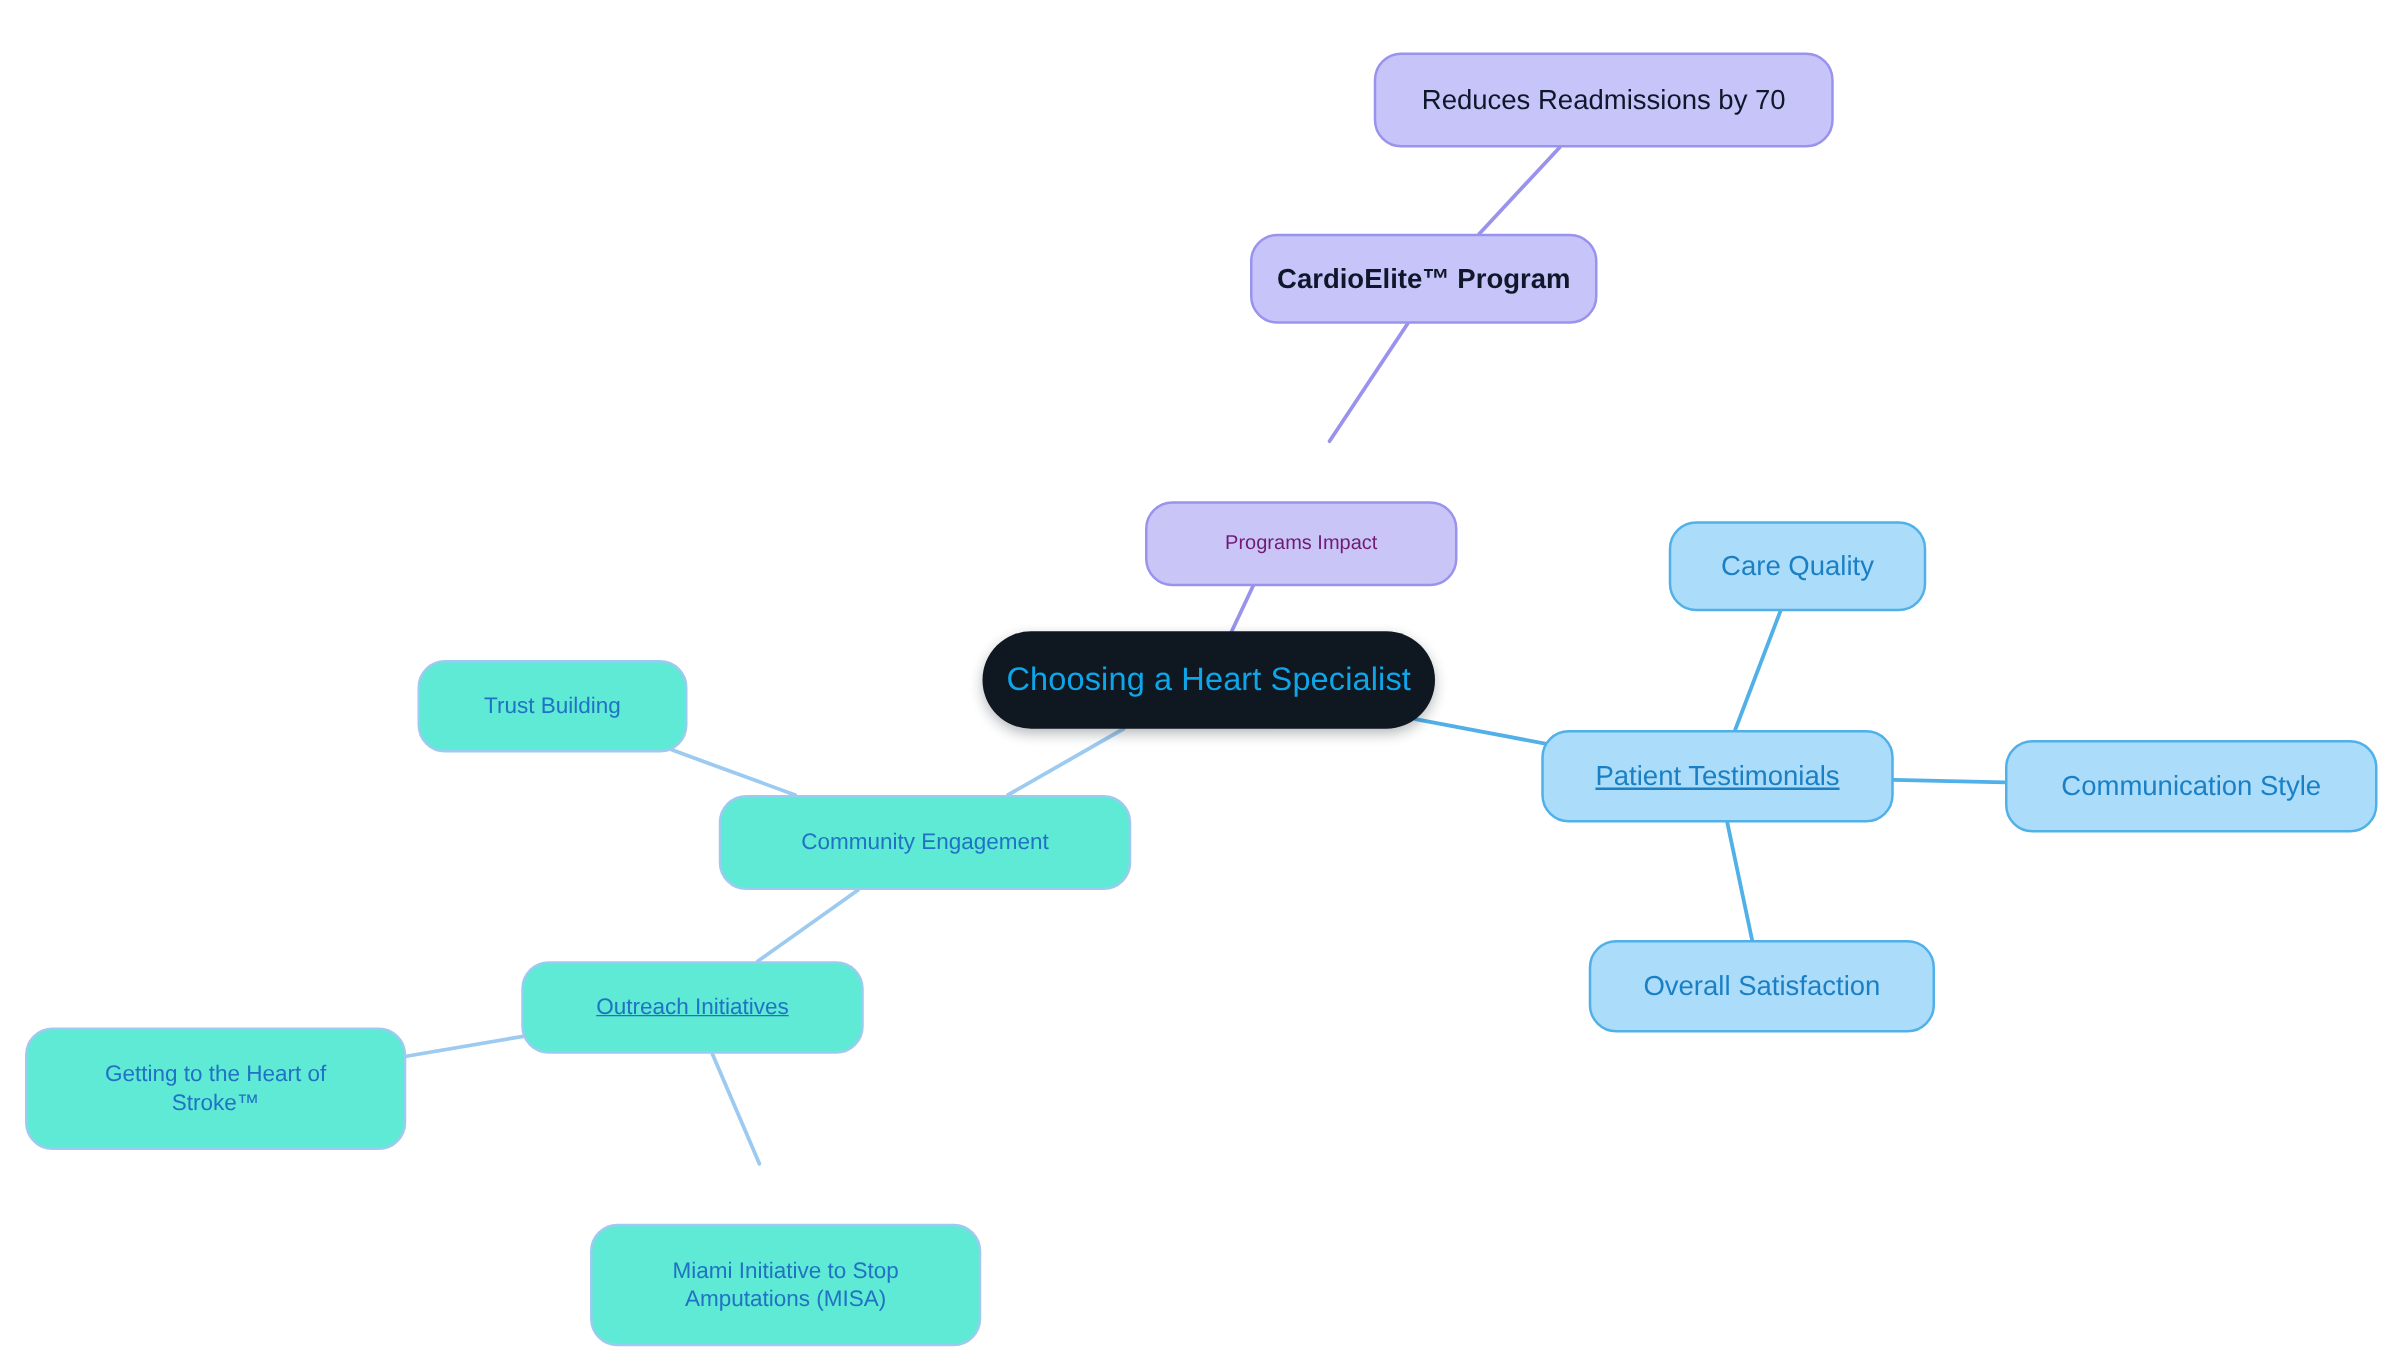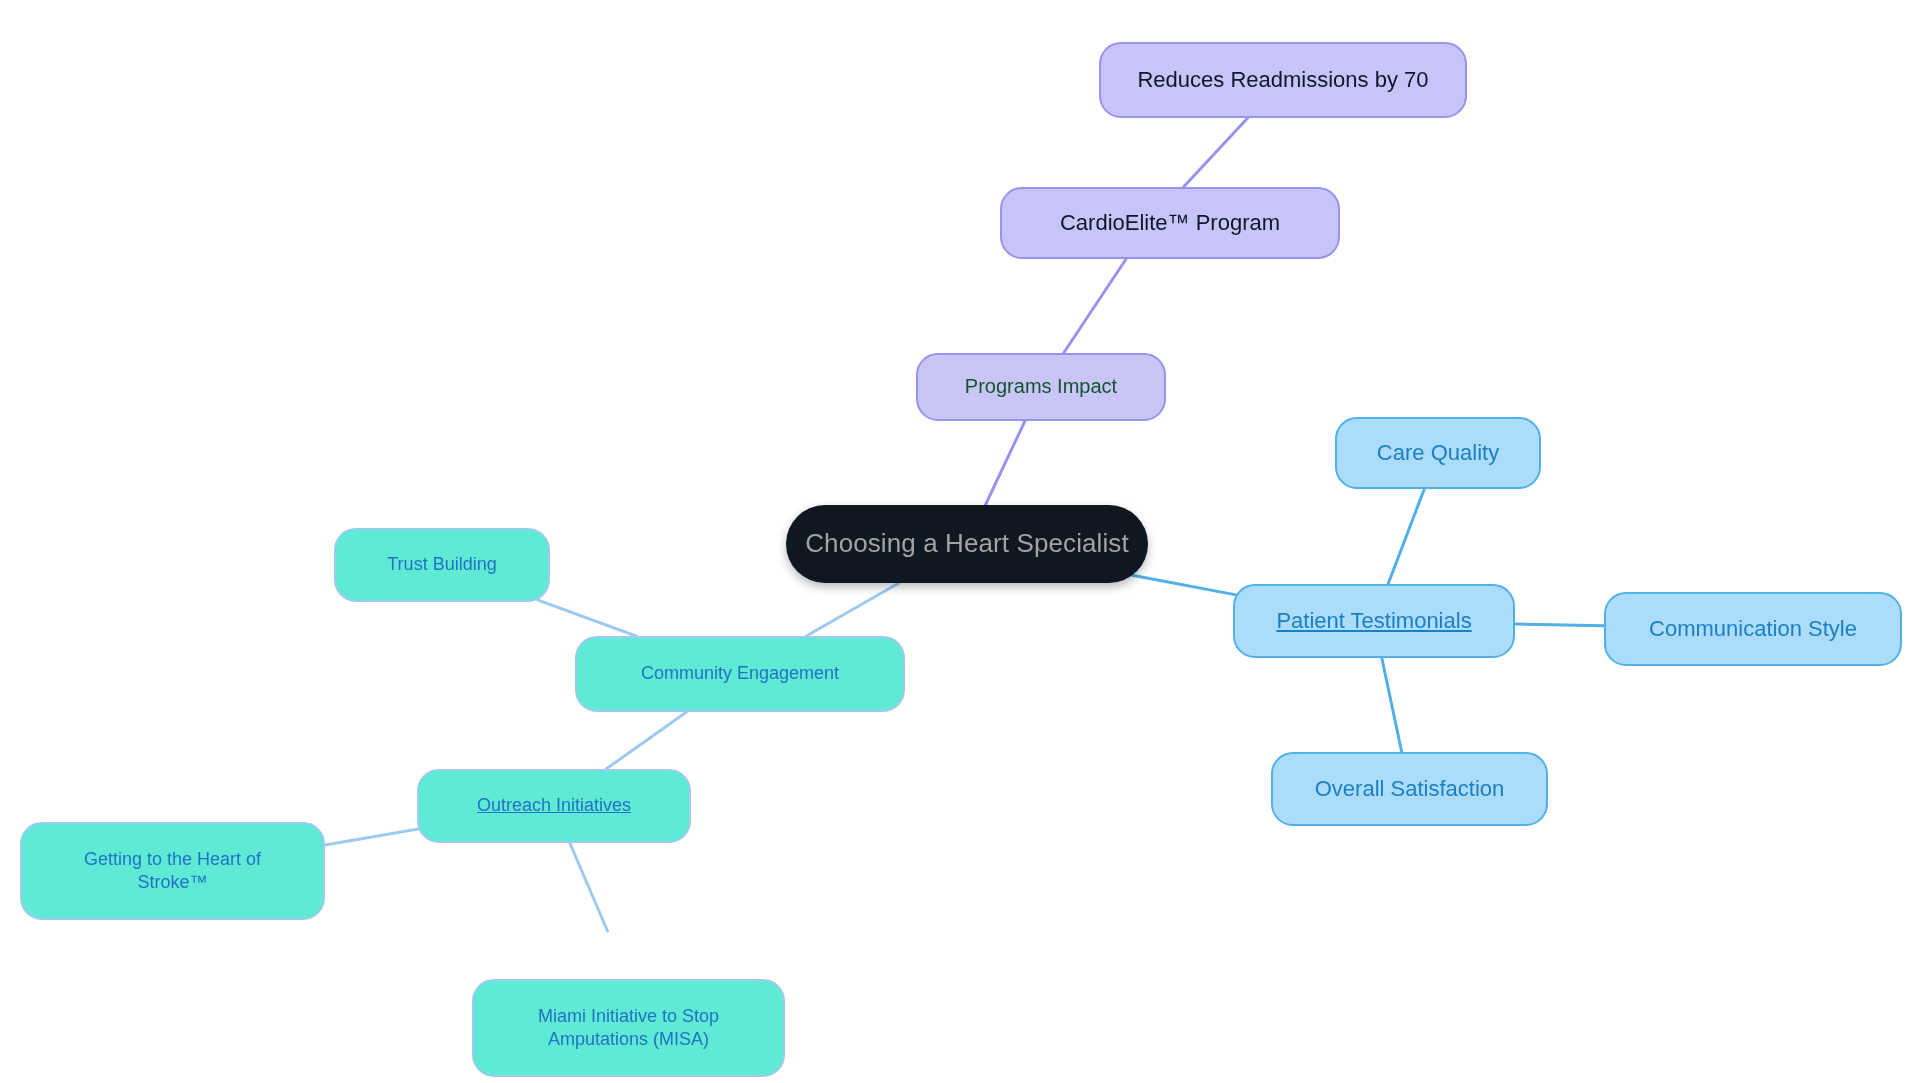--- a/index.html
+++ b/index.html
@@ -32,37 +32,38 @@
     display: flex;
     align-items: center;
     justify-content: center;
     text-align: center;
     line-height: 1.28;
     white-space: pre-line;
     z-index: 2;
   }
   .node-root {
     background: #0f1720;
-    color: #a3a3a3;
+    color: #0ea5e9;
     border: none;
     border-radius: 999px;
     font-size: 26px;
     letter-spacing: 0.1px;
     box-shadow: 0 4px 10px rgba(15,23,32,0.30);
   }
   .node-branch {
     border-style: solid;
     border-width: 2px;
     border-radius: 22px;
   }
   .node-purple-mid {
     background: #c9c6f7;
     border-color: #9a93ee;
-    color: #14532d;
-    font-size: 20px;
+    color: #701a75;
+    font-size: 16px;
+    margin-top: 48px;
   }
   .node-purple-leaf {
     background: #c6c4f8;
     border-color: #9a93ee;
     color: #0f172a;
     font-size: 22px;
   }
   .node-blue-strong {
     background: #abddfb;
     border-color: #51b0e8;
@@ -90,21 +91,21 @@
       <line x1="1381.82" y1="658.00" x2="1401.68" y2="752.00" stroke="#51b0e8" stroke-width="3" stroke-linecap="round"></line>
       <line x1="898.90" y1="583.00" x2="806.35" y2="636.00" stroke="#9dcaf0" stroke-width="3" stroke-linecap="round"></line>
       <line x1="636.11" y1="636.00" x2="537.40" y2="599.89" stroke="#9dcaf0" stroke-width="3" stroke-linecap="round"></line>
       <line x1="686.45" y1="712.00" x2="606.14" y2="769.00" stroke="#9dcaf0" stroke-width="3" stroke-linecap="round"></line>
       <line x1="418.54" y1="829.08" x2="325.00" y2="845.02" stroke="#9dcaf0" stroke-width="3" stroke-linecap="round"></line>
       <line x1="569.84" y1="843.00" x2="607.52" y2="931.00" stroke="#9dcaf0" stroke-width="3" stroke-linecap="round"></line>
     </svg>
   <div id="node-layer">
       <div class="node node-root" style="left: 786px; top: 505px; width: 362px; height: 78px;"><span>Choosing a Heart Specialist</span></div>
       <div class="node node-branch node-purple-mid" style="left: 916px; top: 353px; width: 250px; height: 68px;"><span>Programs Impact</span></div>
-      <div class="node node-branch node-purple-leaf" style="left: 1000px; top: 187px; width: 340px; height: 72px;"><span>CardioElite™ Program</span></div>
+      <div class="node node-branch node-purple-leaf" style="left: 1000px; top: 187px; width: 278px; height: 72px; font-weight: bold;"><span>CardioElite™ Program</span></div>
       <div class="node node-branch node-purple-leaf" style="left: 1099px; top: 42px; width: 368px; height: 76px;"><span>Reduces Readmissions by 70</span></div>
       <div class="node node-branch node-blue-strong" style="left: 1233px; top: 584px; width: 282px; height: 74px; text-decoration: underline;"><span>Patient Testimonials</span></div>
       <div class="node node-branch node-blue-strong" style="left: 1335px; top: 417px; width: 206px; height: 72px;"><span>Care Quality</span></div>
       <div class="node node-branch node-blue-strong" style="left: 1604px; top: 592px; width: 298px; height: 74px;"><span>Communication Style</span></div>
       <div class="node node-branch node-blue-strong" style="left: 1271px; top: 752px; width: 277px; height: 74px;"><span>Overall Satisfaction</span></div>
       <div class="node node-branch node-blue-soft" style="left: 575px; top: 636px; width: 330px; height: 76px;"><span>Community Engagement</span></div>
       <div class="node node-branch node-blue-soft" style="left: 334px; top: 528px; width: 216px; height: 74px;"><span>Trust Building</span></div>
       <div class="node node-branch node-blue-soft" style="left: 417px; top: 769px; width: 274px; height: 74px; text-decoration: underline;"><span>Outreach Initiatives</span></div>
       <div class="node node-branch node-blue-soft" style="left: 20px; top: 822px; width: 305px; height: 98px;"><span>Getting to the Heart of
 Stroke™</span></div>

